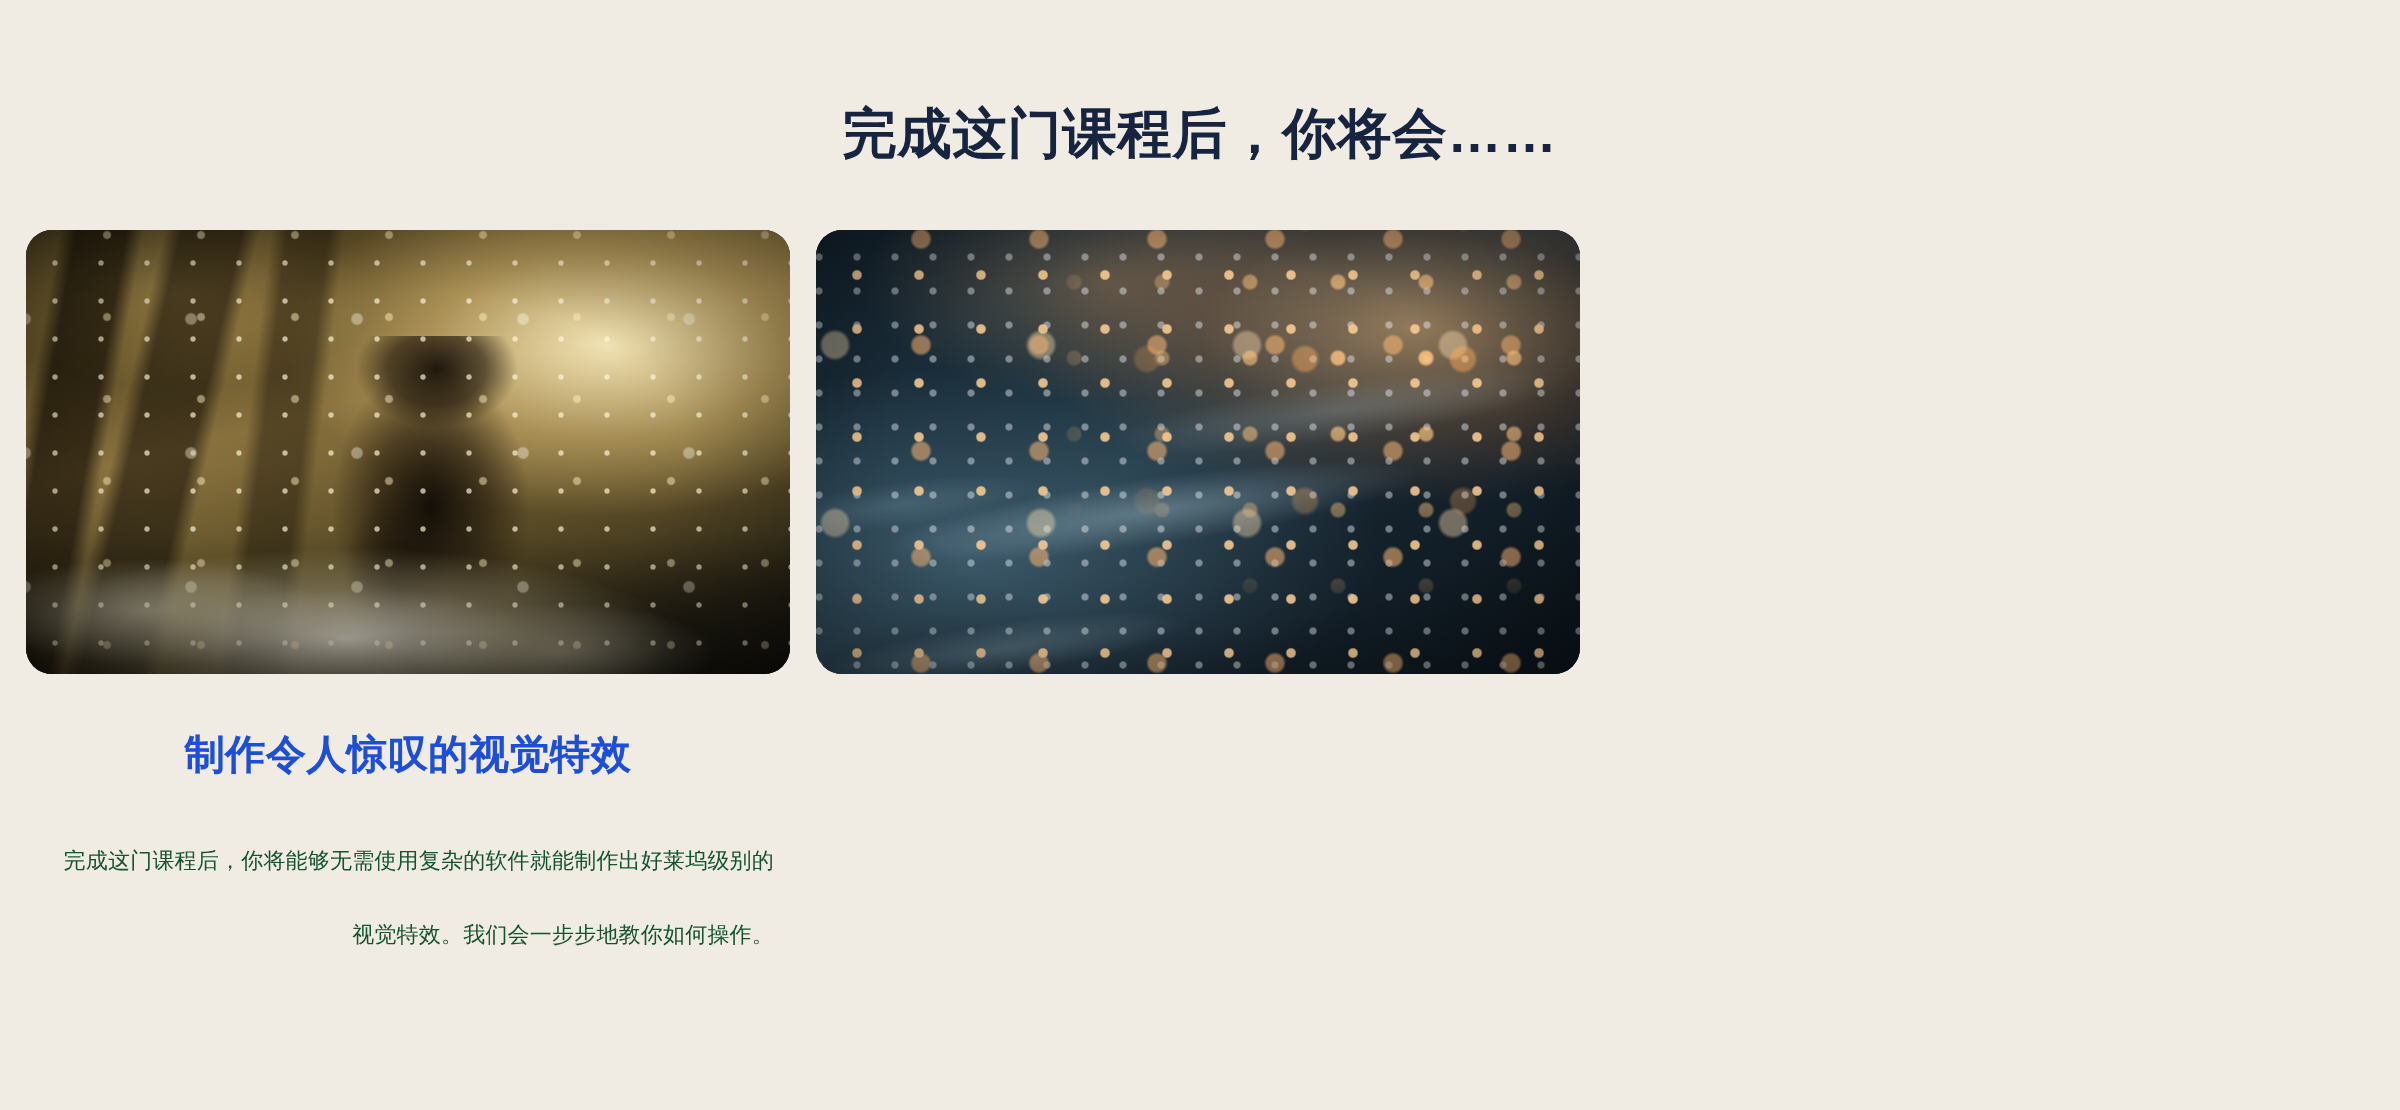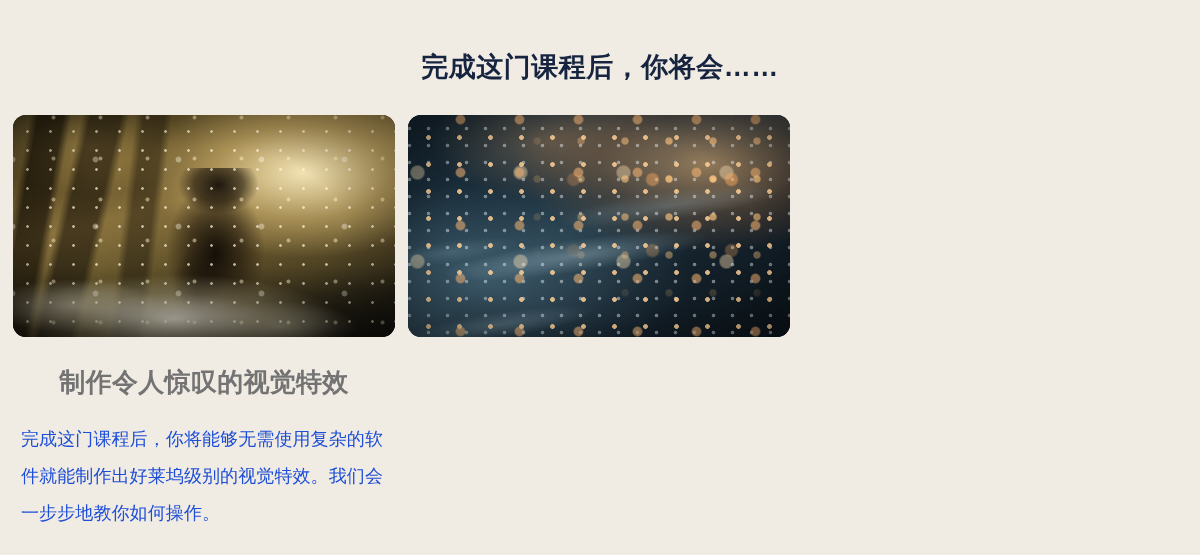--- a/index.html
+++ b/index.html
@@ -187,35 +187,35 @@
     transform: rotate(-10deg) scale(1.08);
   }
   .media-3 .vignette {
     background:
       radial-gradient(ellipse 92% 92% at 52% 46%, rgba(0,0,0,0) 40%, rgba(0,0,0,0.55) 100%),
       linear-gradient(110deg, rgba(0,0,0,0.42) 0%, rgba(0,0,0,0) 26%);
   }
 
   .card-heading {
     margin-top: 29px;
-    font-size: 26px;
+    font-size: 20px;
     font-weight: bold;
-    color: #737373;
+    color: #1d4ed8;
     letter-spacing: 0.3px;
     text-align: center;
     line-height: 1.25;
     white-space: nowrap;
   }
 
   .card-body {
     margin-top: 22px;
     width: 366px;
-    font-size: 18px;
-    color: #1d4ed8;
-    text-align: left;
+    font-size: 11px;
+    color: #14532d;
+    text-align: right;
     line-height: 37px;
     letter-spacing: 0.1px;
   }
 </style>
 </head>
 <body>
 
 <div class="page">
 
   <div class="section-title">完成这门课程后，你将会……</div>

